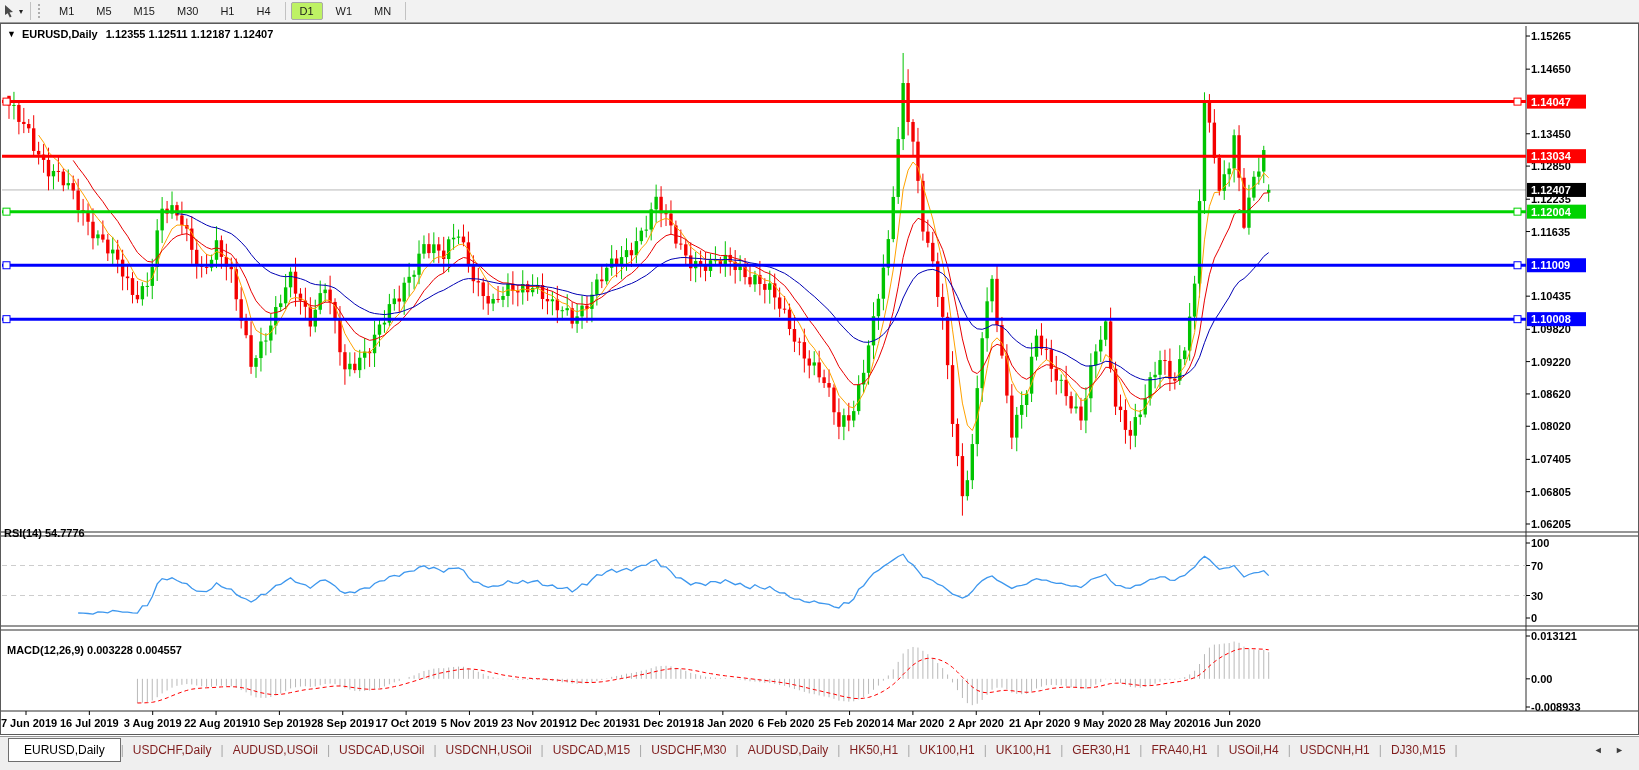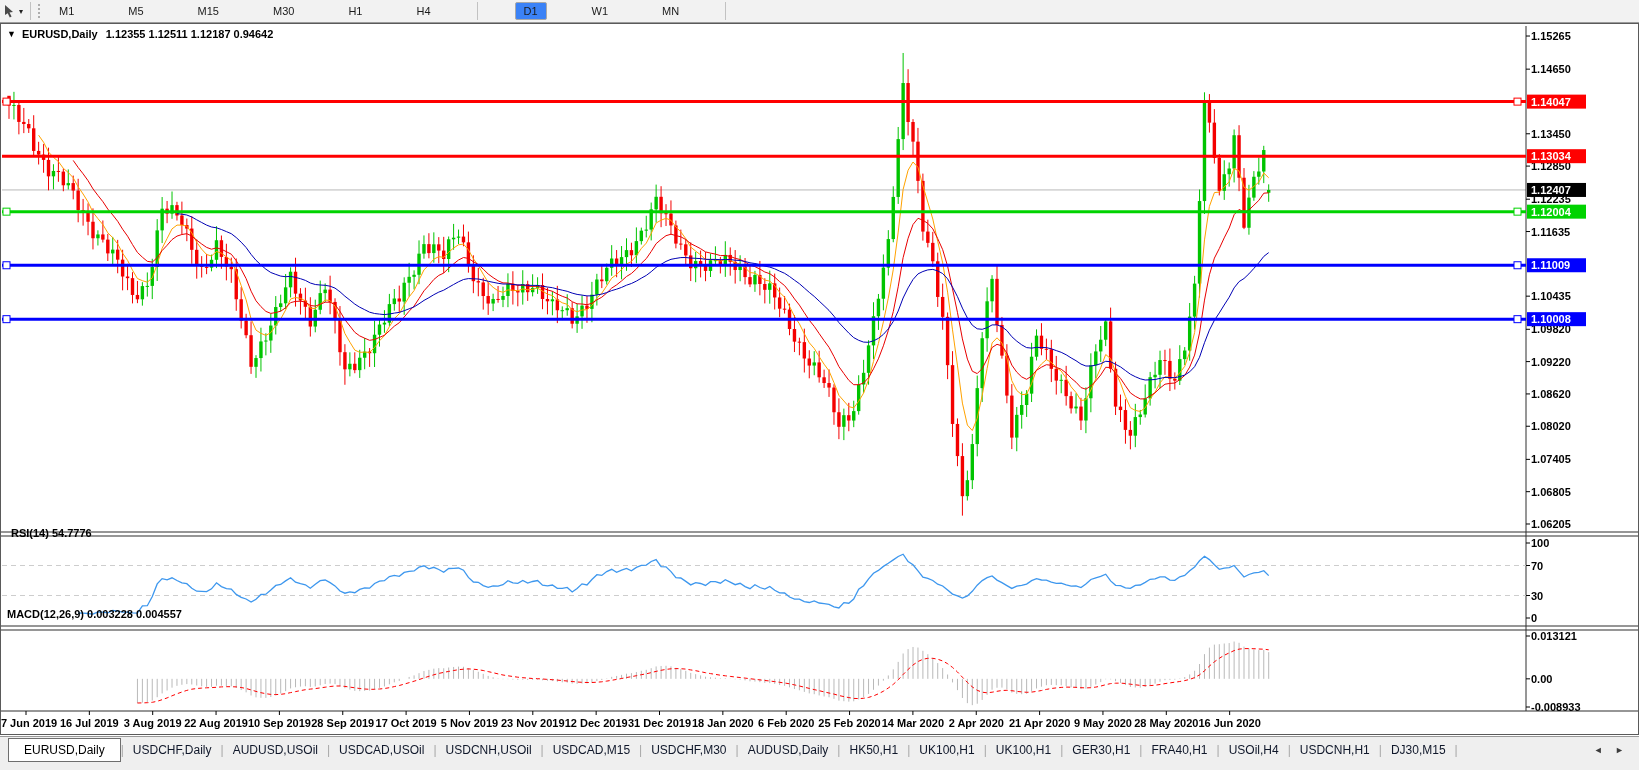--- a/index.html
+++ b/index.html
@@ -4,52 +4,52 @@
 <style>
   html,body{margin:0;padding:0;background:#fff;width:1639px;height:770px;overflow:hidden;
     font-family:"Liberation Sans","DejaVu Sans",sans-serif;-webkit-font-smoothing:none;}
   #toolbar{position:absolute;left:0;top:0;width:1639px;height:22px;background:#f2f2f2;
     border-bottom:1px solid #9b9b9b;display:flex;align-items:center;font-size:11px;color:#1a1a1a;}
   .tb-icon{display:flex;align-items:center;margin-left:3px;}
   .tb-caret{font-size:8px;color:#222;margin:0 4px 0 3px;}
   .tb-vsep{width:1px;height:18px;background:#c2c2c2;margin:0 3px;}
   .tb-grip{width:2px;height:14px;border-left:2px dotted #adadad;margin:0 6px 0 4px;}
   .tf-btn{padding:2px 8px;margin:0 2px;color:#1a1a1a;cursor:default;border:1px solid transparent;}
-  .tf-btn.active{background:#3b82f6;border:1px solid #a9a9a9;border-radius:2px;}
+  .tf-btn.active{background:#bef264;border:1px solid #a9a9a9;border-radius:2px;}
   #chartwin{position:absolute;left:0;top:23px;width:1637px;height:710px;background:#fff;
     border:1px solid #5a5a5a;}
   #chartwin svg{position:absolute;left:0;top:0;}
   .ovl{position:absolute;font-size:11px;font-weight:bold;color:#000;white-space:pre;}
   #title{left:6px;top:4px;display:flex;align-items:center;}
   #title .caret{font-size:9px;margin-right:6px;}
   #title .vals{margin-left:8px;font-weight:bold;}
-  #rsi-label{left:10px;top:503px;}
-  #macd-label{left:6px;top:584px;}
+  #rsi-label{left:3px;top:503px;}
+  #macd-label{left:6px;top:620px;}
   #tabbar{position:absolute;left:0;top:736px;width:1639px;height:34px;background:#efefef;
     border-top:1px solid #999;display:flex;align-items:flex-start;padding-top:3px;box-sizing:border-box;}
-  .tab{font-size:12px;color:#0f172a;padding:3px 9px;white-space:nowrap;cursor:default;}
+  .tab{font-size:12px;color:#7f1d1d;padding:3px 9px;white-space:nowrap;cursor:default;}
   .tab.active{background:#fff;border:1px solid #6e6e6e;margin-left:8px;margin-top:-2px;
     padding:4px 15px;color:#000;}
   .tab-sep{color:#a8a8a8;font-size:12px;padding:3px 0;}
   #tab-arrows{margin-left:auto;padding:5px 10px 0 0;color:#3c3c3c;font-size:9px;white-space:nowrap;}
   #tab-arrows span{padding:0 5px;cursor:default;}
 </style>
 </head>
 <body>
 
 <div id="toolbar">
   <span class="tb-icon">
     <svg width="13" height="14" viewBox="0 0 13 14">
       <path d="M2 1 L10 8 L6.5 8.4 L8.6 12.6 L6.8 13.4 L4.7 9.2 L2 11 Z" fill="#4a4a4a"></path>
     </svg>
   </span>
   <span class="tb-caret">▾</span>
   <span class="tb-vsep"></span>
   <span class="tb-grip"></span>
-  <div id="tf-buttons" style="display:flex;align-items:center;gap:32px;">
+  <div id="tf-buttons" style="display:flex;align-items:center;">
       <div class="tf-btn">M1</div>
       <div class="tf-btn">M5</div>
       <div class="tf-btn">M15</div>
       <div class="tf-btn">M30</div>
       <div class="tf-btn">H1</div>
       <div class="tf-btn">H4</div>
       <span class="tb-vsep"></span>
       <div class="tf-btn active">D1</div>
       <div class="tf-btn">W1</div>
       <div class="tf-btn">MN</div>
@@ -944,21 +944,21 @@
       <line x1="1101.95" y1="687" x2="1101.95" y2="691" stroke="#000"></line>
       <text x="1101.95" y="703" font-size="11" font-weight="bold" fill="#000" text-anchor="middle">9 May 2020</text>
       <line x1="1165.3" y1="687" x2="1165.3" y2="691" stroke="#000"></line>
       <text x="1165.3" y="703" font-size="11" font-weight="bold" fill="#000" text-anchor="middle">28 May 2020</text>
       <line x1="1228.65" y1="687" x2="1228.65" y2="691" stroke="#000"></line>
       <text x="1228.65" y="703" font-size="11" font-weight="bold" fill="#000" text-anchor="middle">16 Jun 2020</text>
     </svg>
   <div id="title" class="ovl">
     <span class="caret">▼</span>
     <span>EURUSD,Daily</span>
-    <span class="vals">1.12355 1.12511 1.12187 0.94642</span>
+    <span class="vals">1.12355 1.12511 1.12187 1.12407</span>
   </div>
   <div id="rsi-label" class="ovl">RSI(14) 54.7776</div>
   <div id="macd-label" class="ovl">MACD(12,26,9) 0.003228 0.004557</div>
 </div>
 
 <div id="tabbar">
   <div id="tabs" style="display:flex;align-items:flex-start;">
       <div class="tab active">EURUSD,Daily</div>
       <span class="tab-sep">|</span>
       <div class="tab">USDCHF,Daily</div>

